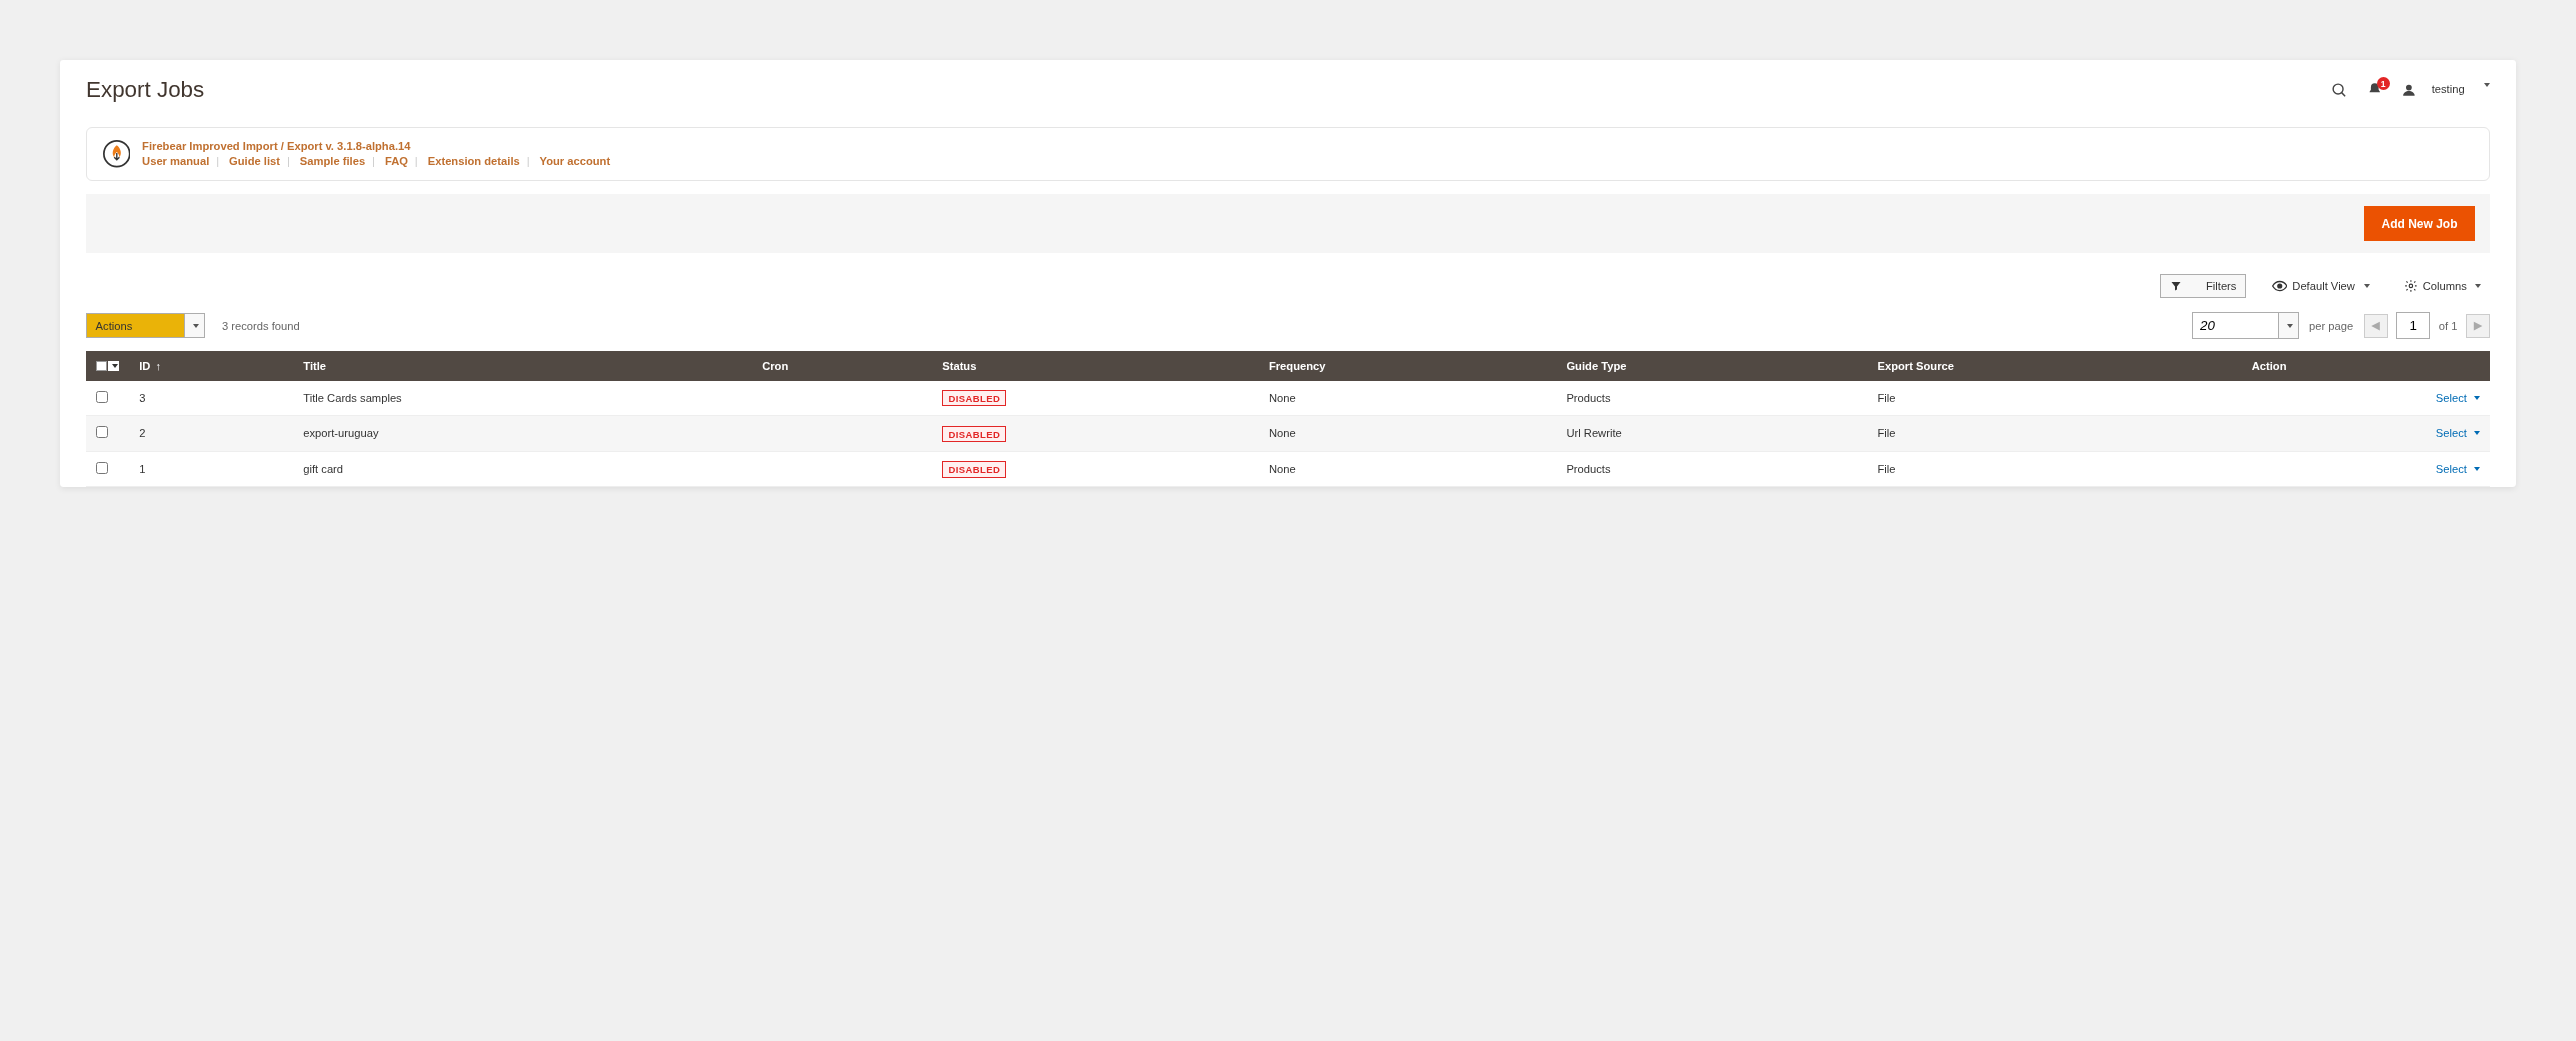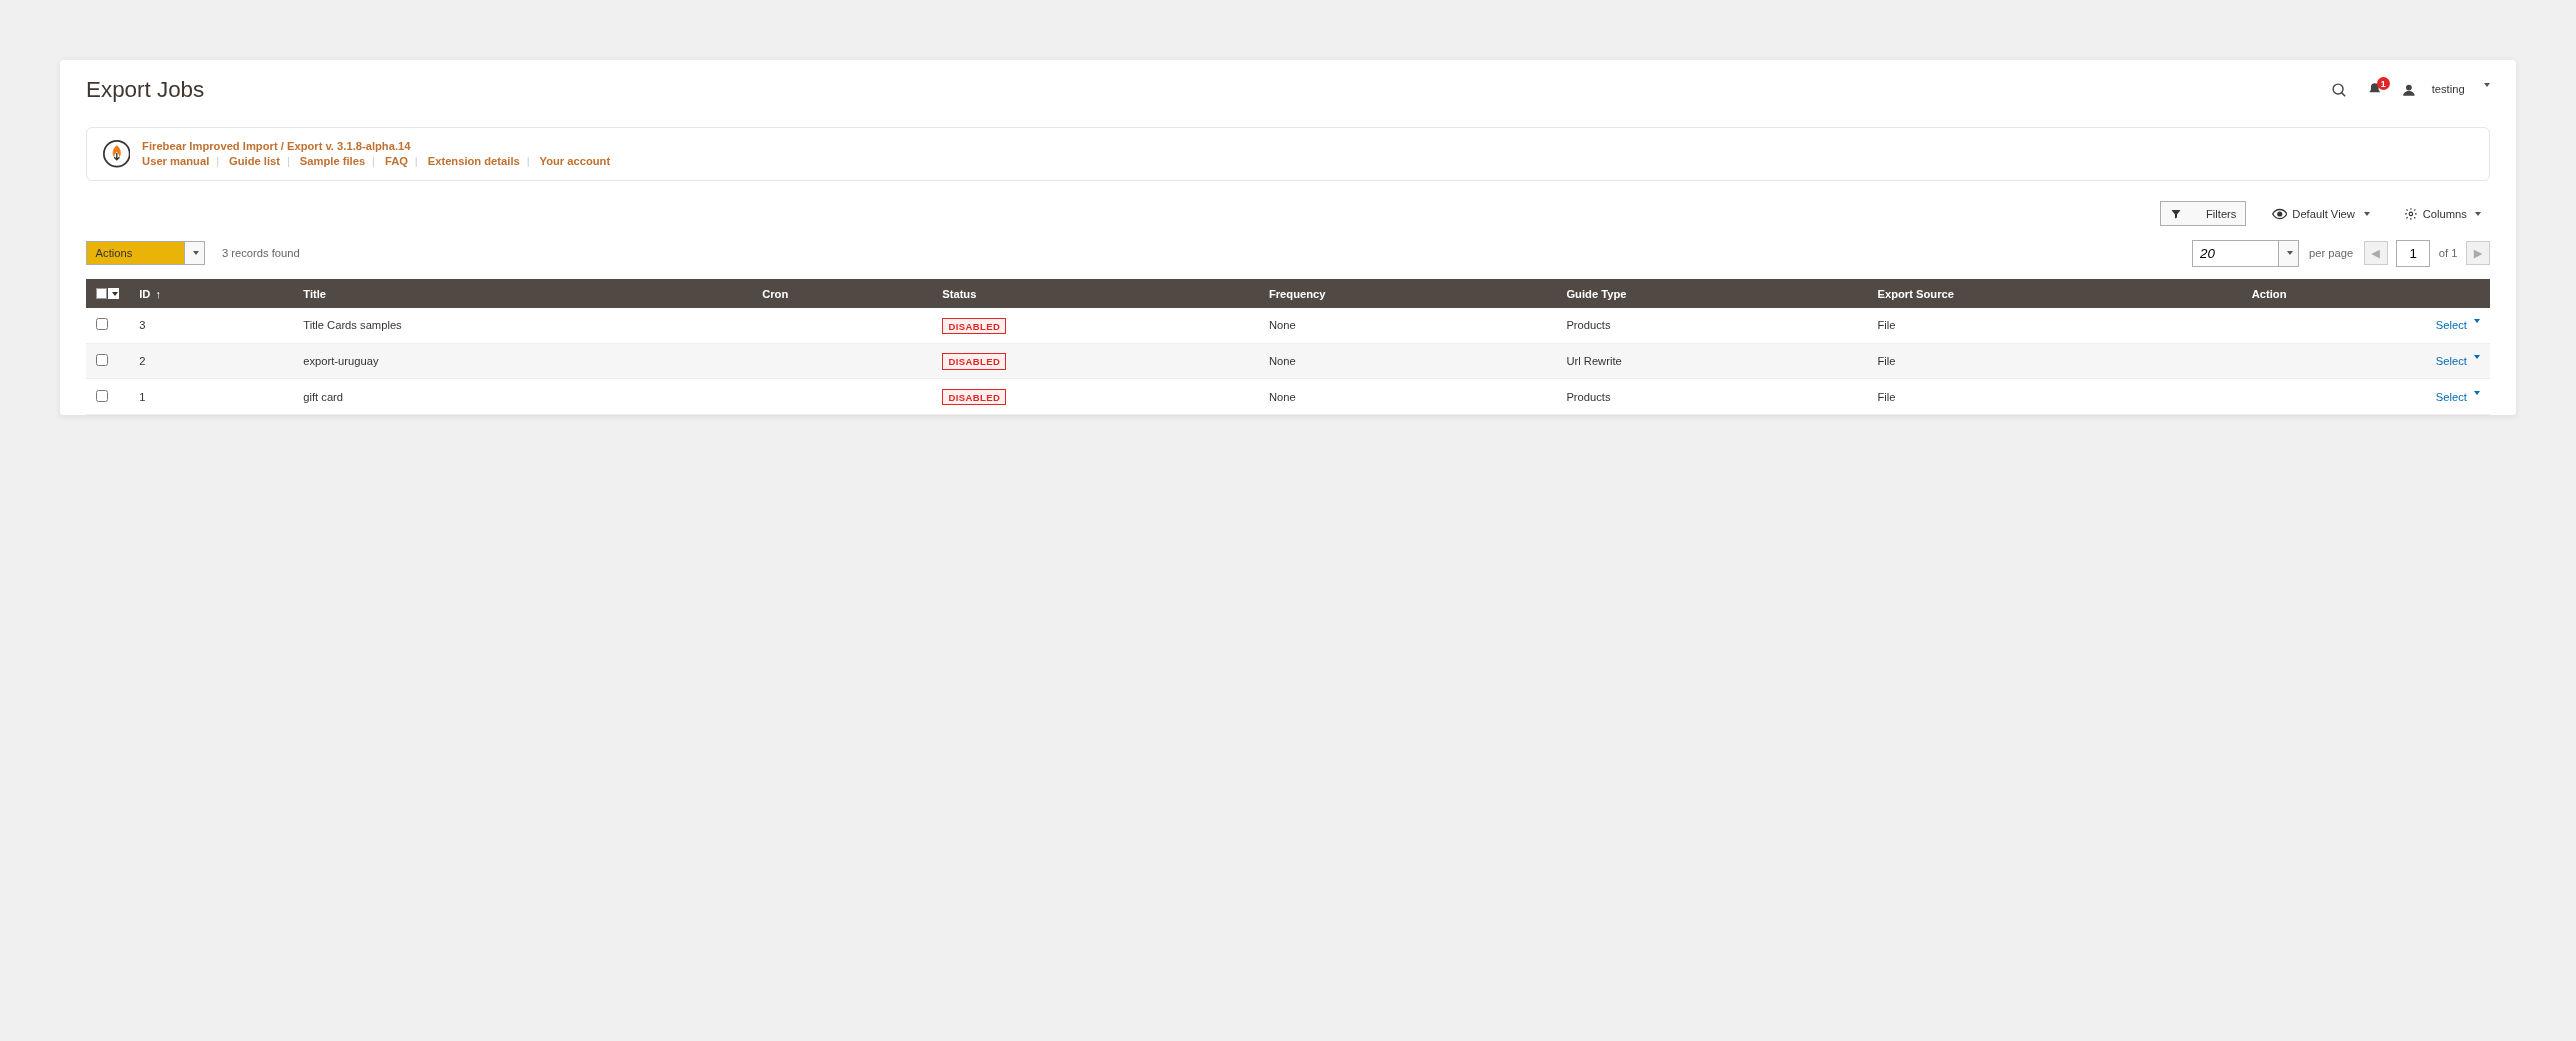--- a/index.html
+++ b/index.html
@@ -131,21 +131,21 @@
     padding:10.3px; border-bottom:0.9px solid #eee; vertical-align:middle;
   }
   table.grid tbody tr:nth-child(even) td { background:#f6f6f6; }
   .chk { width:12px; height:12px; }
   .status-badge {
     border:0.9px solid #e22626; color:#e22626; font-weight:700;
     font-size:9.5px; padding:1.7px 5.2px; letter-spacing:0.4px;
     background:#fff0f0;
   }
   .select-link {
-    color:#006bb4; cursor:pointer; display:flex; gap:3.4px;
+    color:#006bb4; cursor:pointer; display:flex; align-items:center; gap:3.4px;
     justify-content:flex-end;
   }
   .select-link .caret { border-top-color:#006bb4; }
   .th-chk { display:flex; align-items:center; gap:1.7px; }
   .th-chk .mini { background:#fff; width:10.3px; height:10.3px; border:0.9px solid #999;}
   .th-chk .dd { width:10.3px; height:10.3px; background:#fff; display:flex; align-items:center; justify-content:center;}
   .sort-ind { margin-left:5.2px; }
   td.action-col { text-align:right; }
   th.action-col { text-align:left; }
 </style>
@@ -194,20 +194,23 @@
         <a>User manual</a><span class="sep">|</span>
         <a>Guide list</a><span class="sep">|</span>
         <a>Sample files</a><span class="sep">|</span>
         <a>FAQ</a><span class="sep">|</span>
         <a>Extension details</a><span class="sep">|</span>
         <a>Your account</a>
       </div>
     </div>
   </div>
 
+  <div class="action-bar">
+    <button class="btn-primary">Add New Job</button>
+  </div>
 
   <div class="toolbar-row">
     <div class="tb-btn filters">
       <svg width="12" height="12" viewBox="0 0 24 24" fill="#333">
           <path d="M3 4h18l-7 9v6l-4 2v-8z"></path>
         </svg>
       <span>Filters</span>
     </div>
     <div class="tb-btn">
       <svg width="15.5" height="12" viewBox="0 0 24 16" fill="none" stroke="#333" stroke-width="2">

